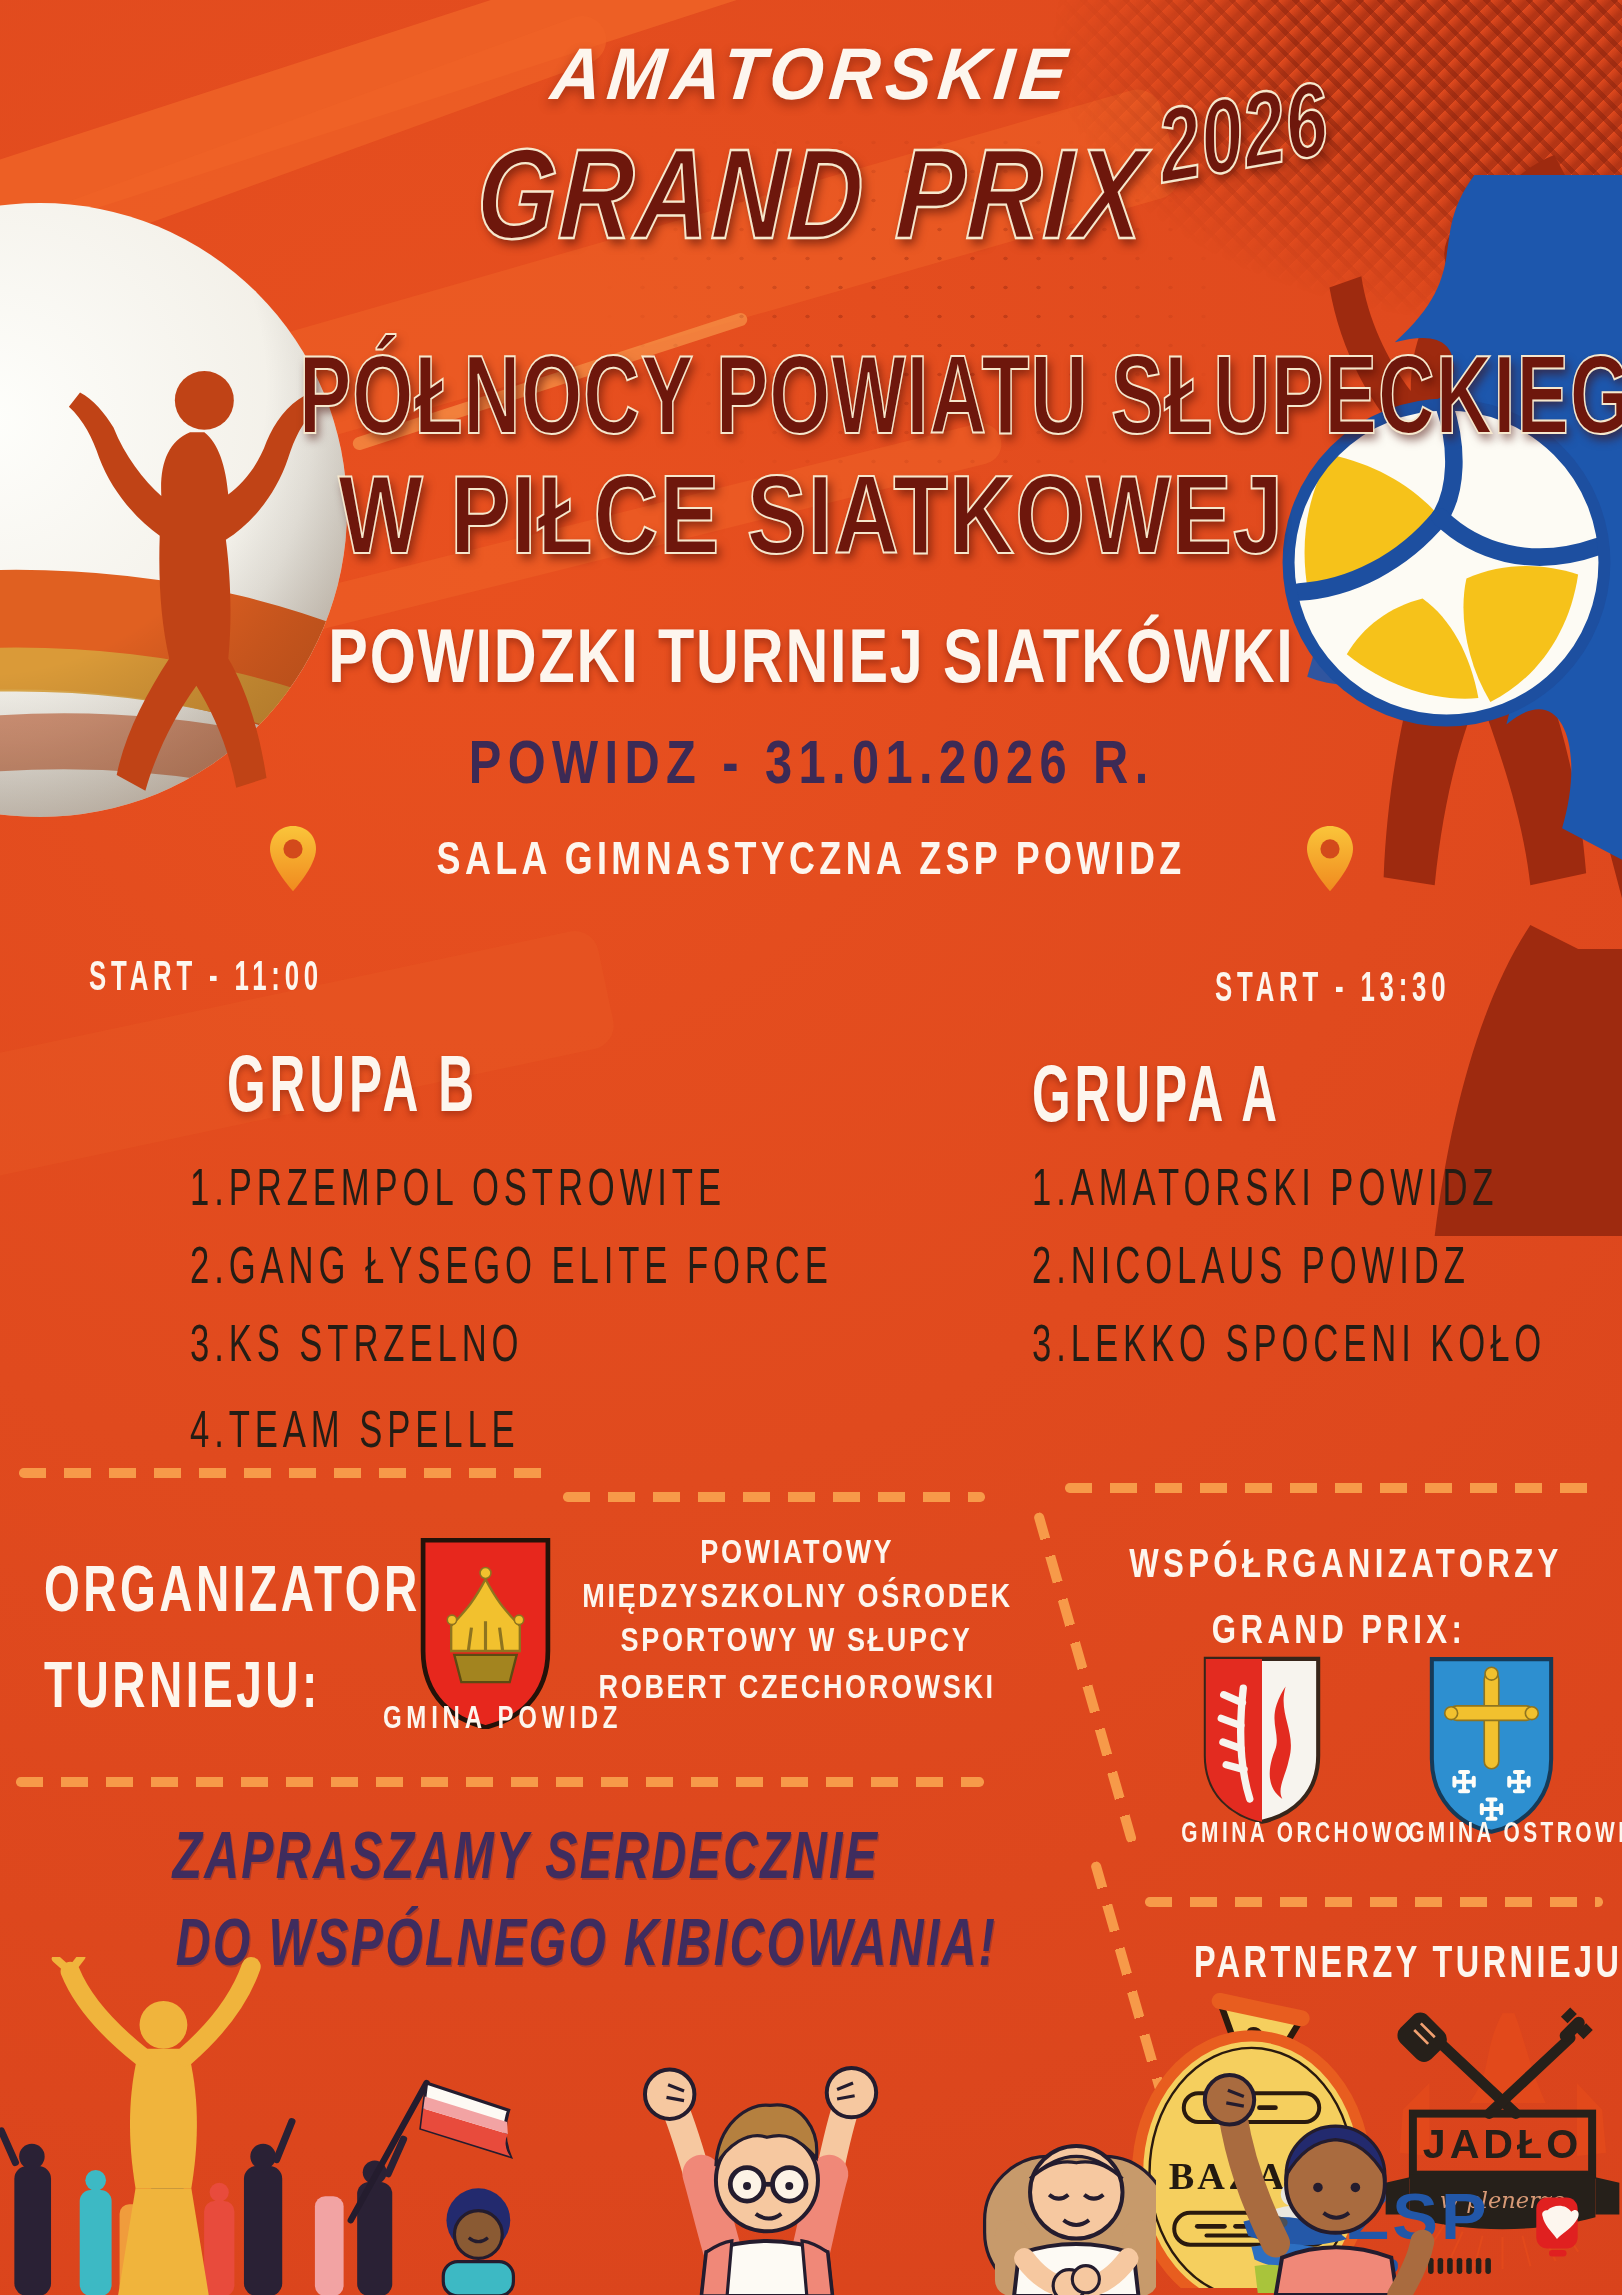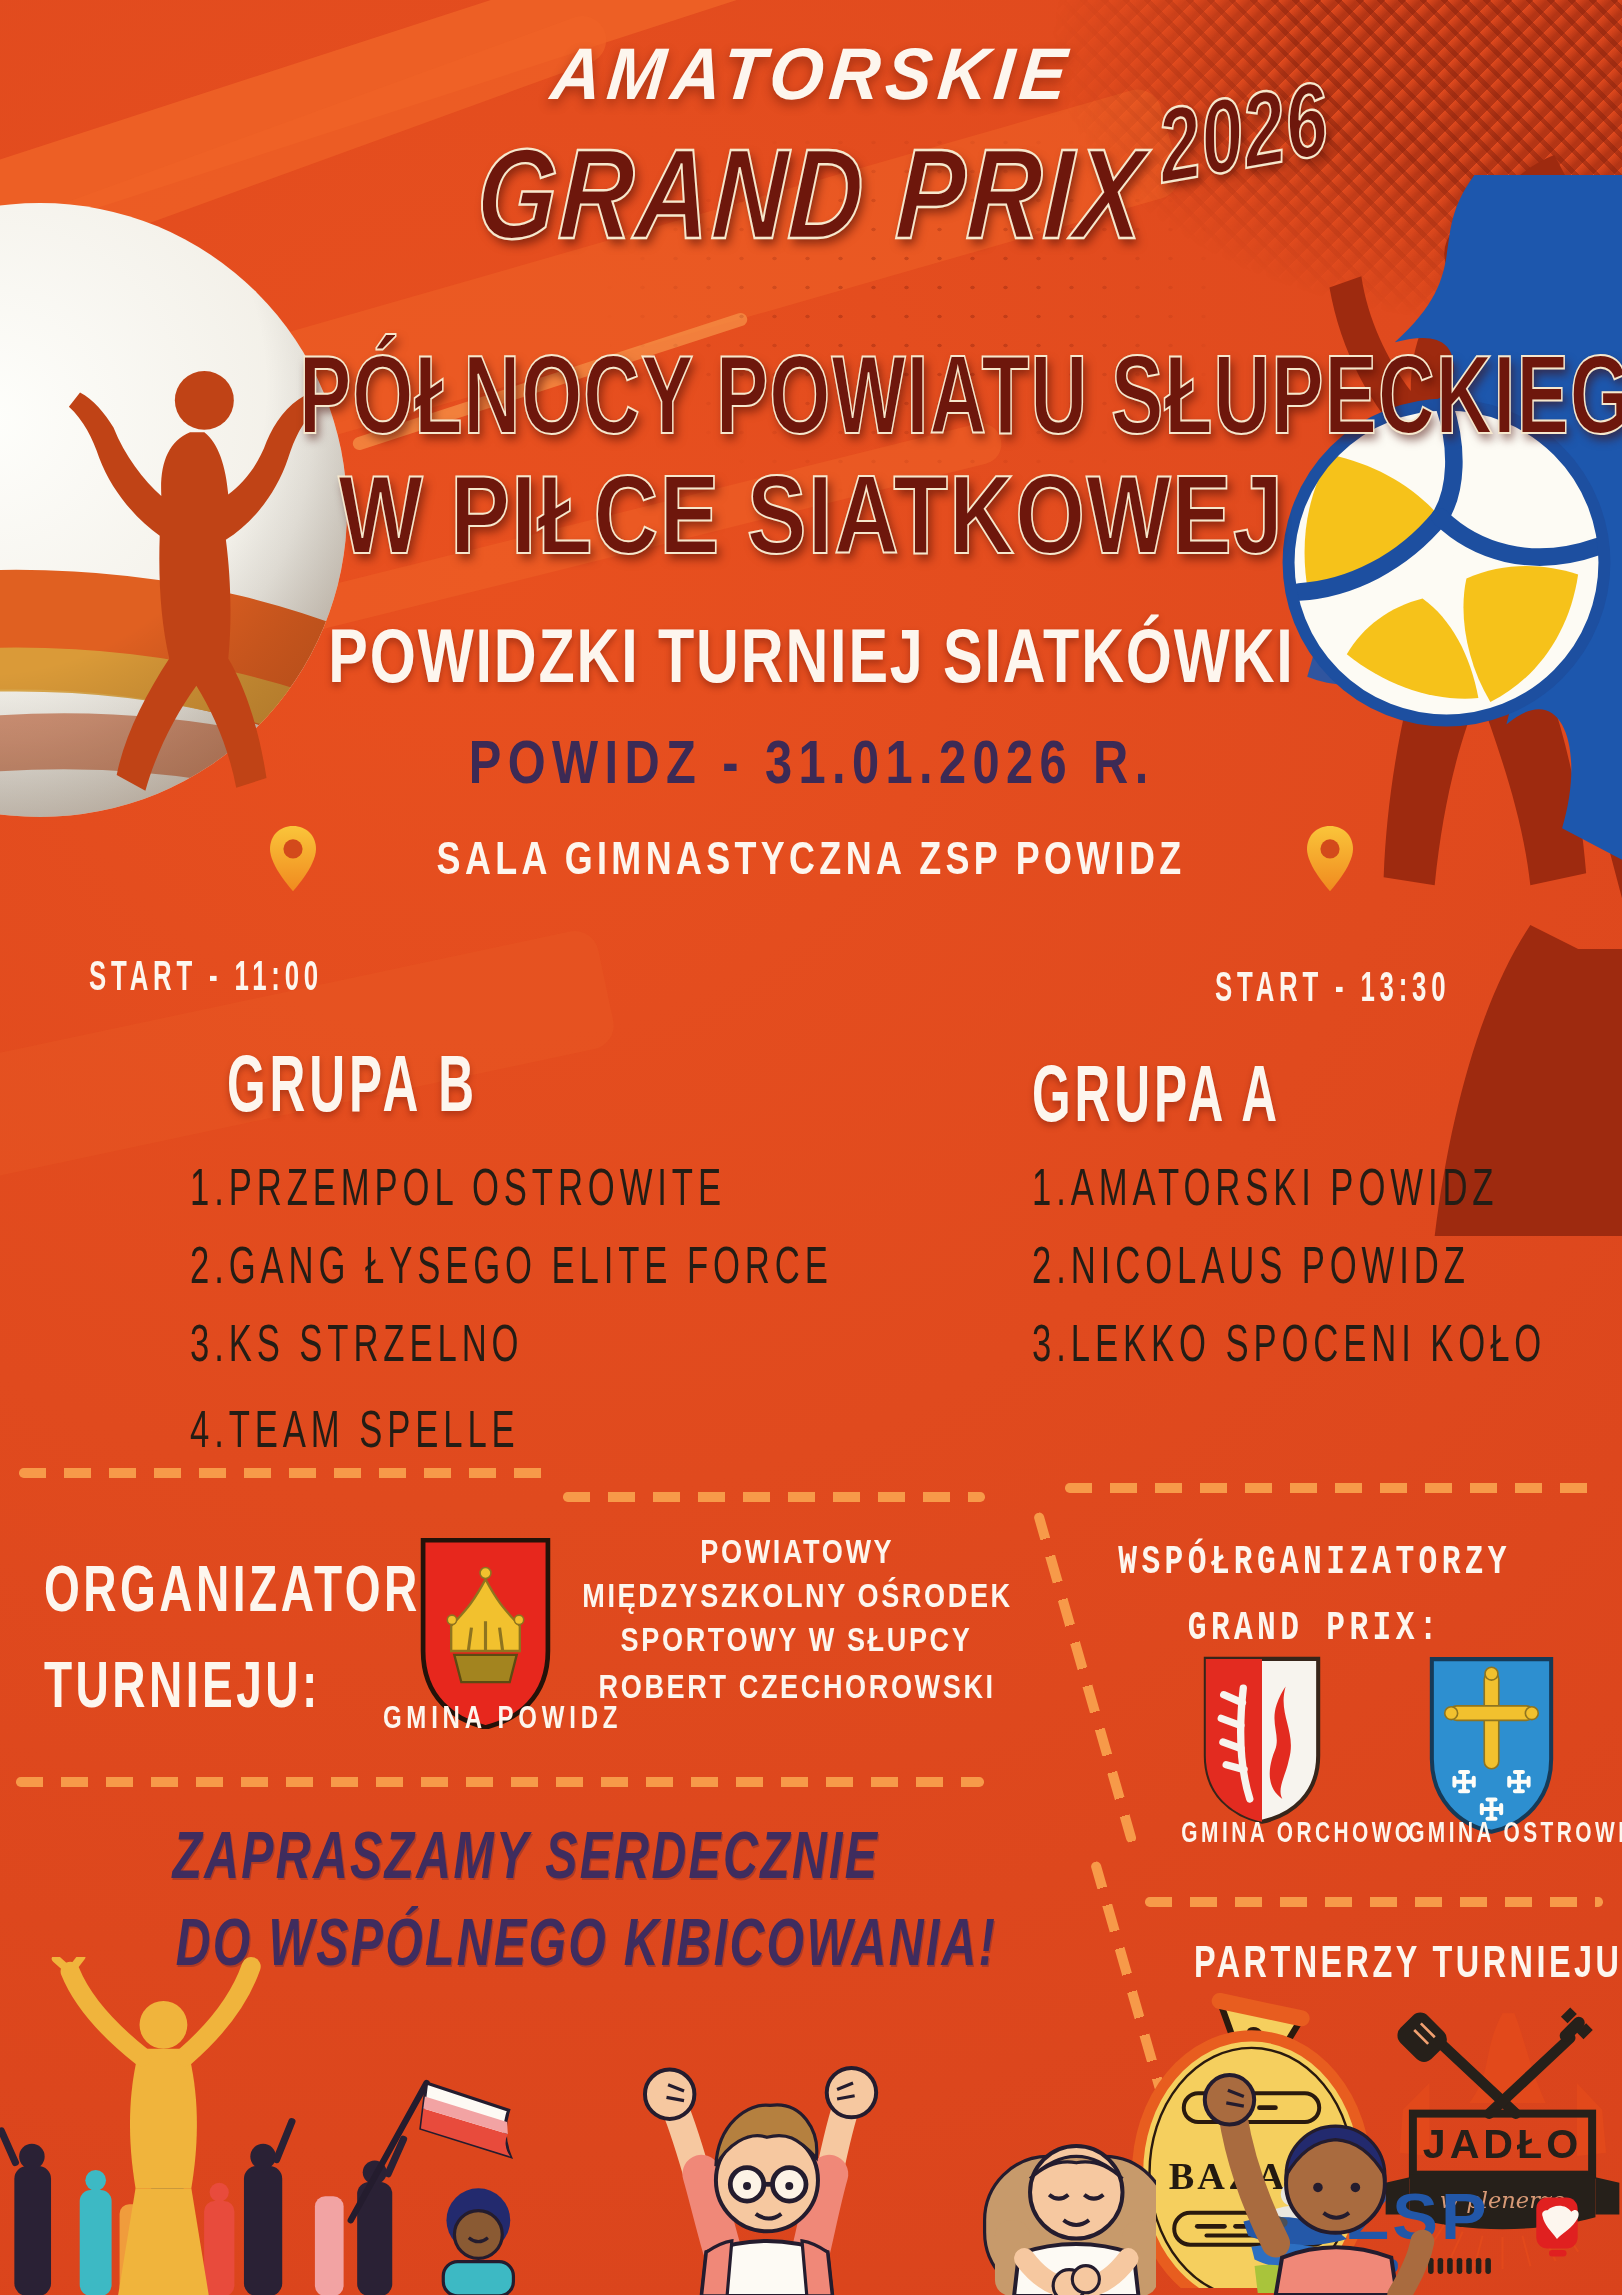--- a/index.html
+++ b/index.html
@@ -230,21 +230,21 @@
 
   <div class="abs note" style="left:510px;top:1530px;width:574px;">
     <div><span class="sx" style="transform:scaleX(.82);">POWIATOWY</span></div>
     <div><span class="sx" style="transform:scaleX(.82);">MIĘDZYSZKOLNY OŚRODEK</span></div>
     <div><span class="sx" style="transform:scaleX(.82);">SPORTOWY W SŁUPCY</span></div>
   </div>
   <div class="abs note" style="left:478px;top:1665px;width:638px;">
     <div><span class="sx" style="transform:scaleX(.82);">ROBERT CZECHOROWSKI</span></div>
   </div>
 
-  <div class="abs coorg" style="left:1044px;top:1530px;width:542px;font-family:Liberation Mono, monospace;">
+  <div class="abs coorg" style="left:1068px;top:1530px;width:542px;">
     <div><span class="sx" style="transform:scaleX(.78);">WSPÓŁRGANIZATORZY</span></div>
     <div><span class="sx" style="transform:scaleX(.78);">GRAND PRIX:</span></div>
   </div>
 
   <svg class="abs" style="left:1200px;top:1654px;" width="124" height="171" viewBox="0 0 150 210">
     <path d="M6,6 H144 V125 C144,172 112,198 75,206 C38,198 6,172 6,125 Z" fill="#f7f4ee" stroke="#37251a" stroke-width="5"></path>
     <path d="M6,6 H75 V206 C38,198 6,172 6,125 Z" fill="#e32b20"></path>
     <g stroke="#f7f4ee" stroke-width="9" stroke-linecap="round" fill="none">
       <path d="M52,42 C46,95 48,140 60,178"></path>
       <path d="M51,60 L28,50"></path>

